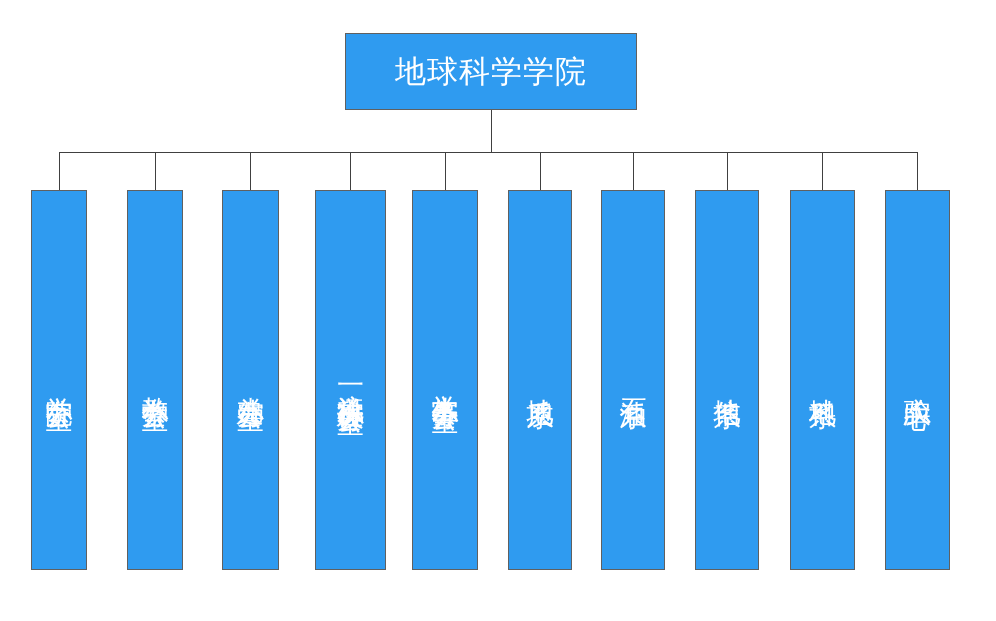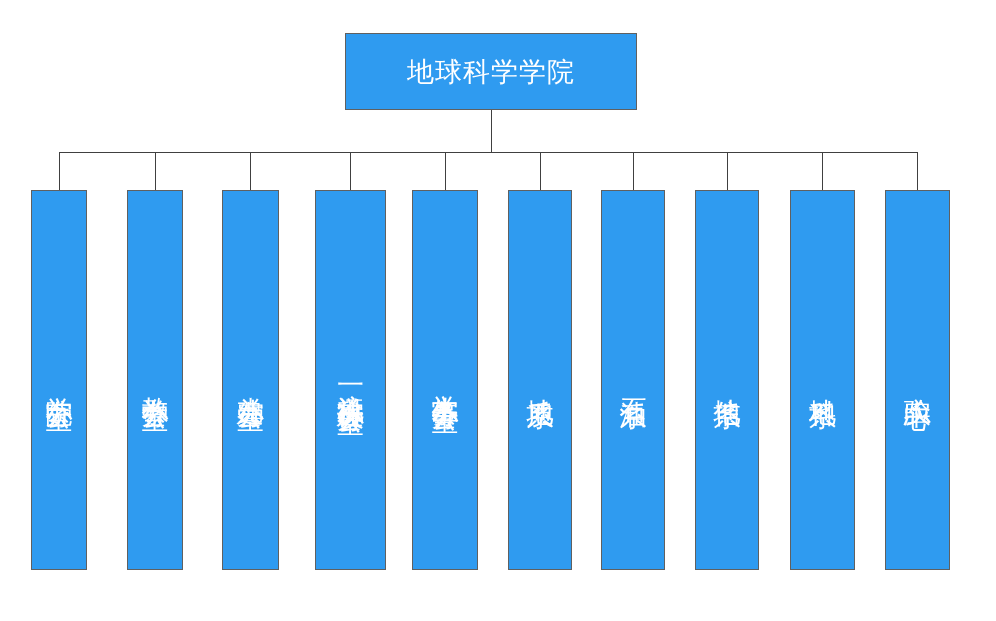--- a/index.html
+++ b/index.html
@@ -51,21 +51,21 @@
     color: #ffffff;
   }
 
   .node-root {
     left: 345px;
     top: 33px;
     width: 292px;
     height: 77px;
   }
   .node-root .node-label {
-    font-size: 27px;
+    font-size: 31px;
     letter-spacing: 1px;
     line-height: 1;
     white-space: nowrap;
   }
 
   .node-child {
     top: 190px;
     height: 380px;
   }
   .node-child .node-label {

